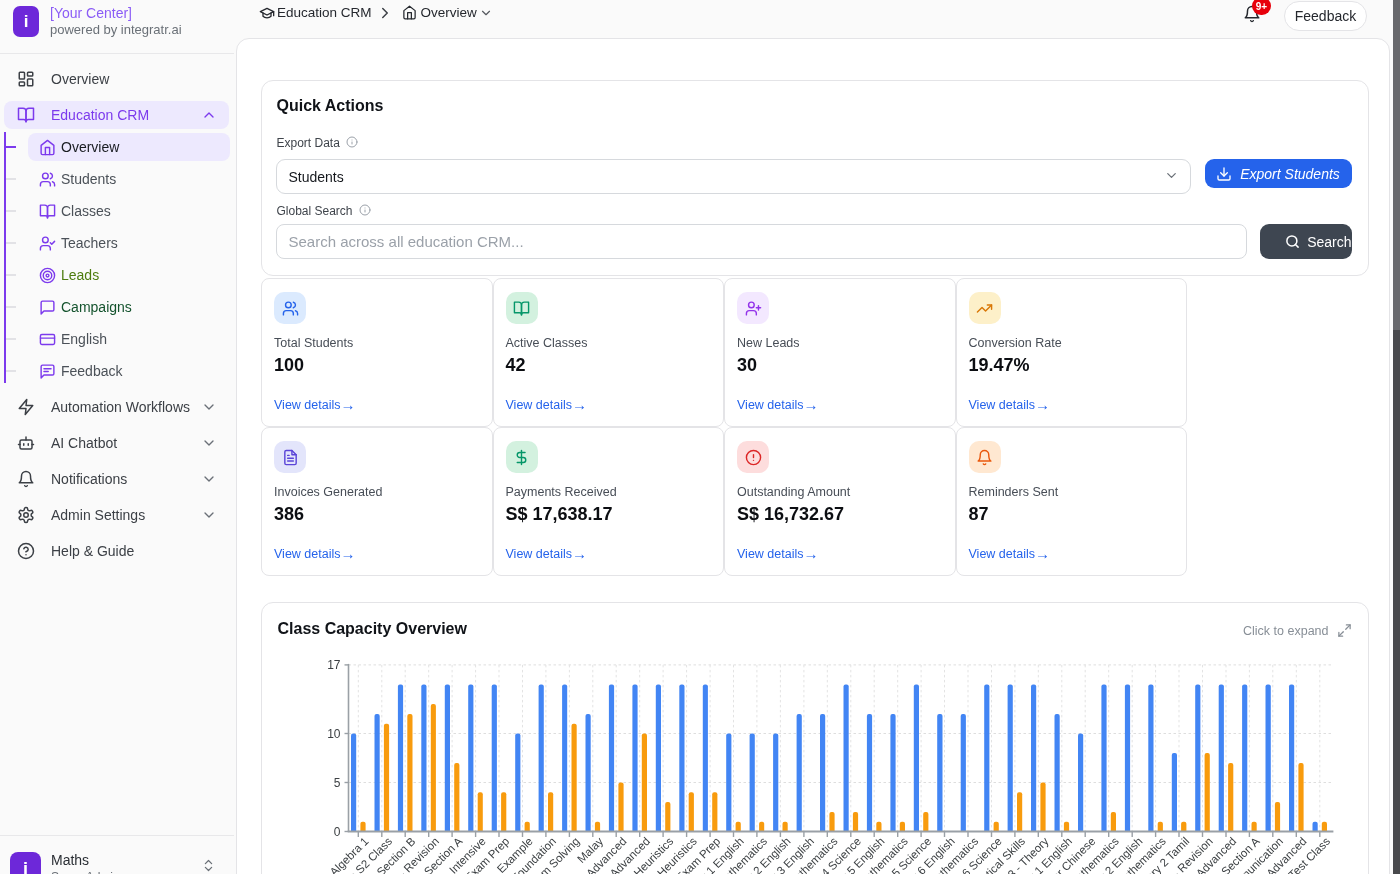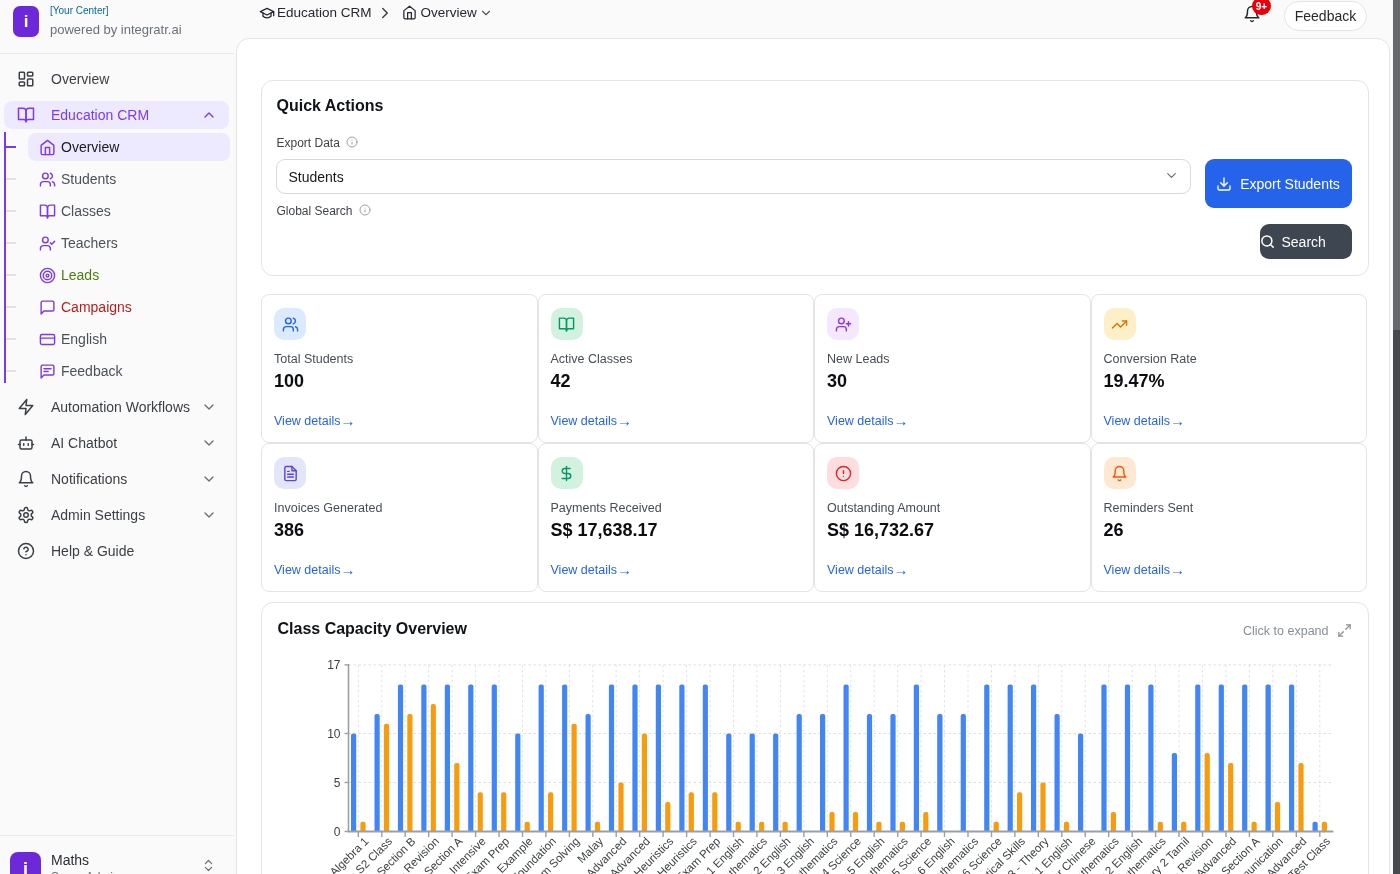--- a/index.html
+++ b/index.html
@@ -1,21 +1,21 @@
 <!DOCTYPE html>
 <html><head>
 <meta charset="utf-8">
 <style>
 * { margin:0; padding:0; box-sizing:border-box; }
 html,body { width:1400px; height:874px; overflow:hidden; font-family:"Liberation Sans",sans-serif; background:#fafafa; }
 svg.ic { display:block; }
 
 #sidebar { position:absolute; left:0; top:0; width:235px; height:874px; background:#fafafa; }
 #logo { position:absolute; left:13px; top:6px; width:26px; height:31px; border-radius:7px; background:#6d28d9; color:#fff; font-weight:bold; font-size:17px; display:flex; align-items:center; justify-content:center; }
-#brand1 { position:absolute; left:50px; top:5px; font-size:10px; color:#0369a1; font-weight:500;}
+#brand1 { position:absolute; left:50px; top:5px; font-size:14px; color:#8b5cf6; font-weight:500;}
 #brand2 { position:absolute; left:50px; top:22px; font-size:13px; color:#6a7077; }
 .sdiv { position:absolute; left:0; width:234px; height:1px; background:#e8e8ea; }
 .navitem { position:absolute; left:17px; height:20px; display:flex; align-items:center; color:#3c4046; font-size:14px; }
 .navitem .lbl { margin-left:16px; }
 .chev { position:absolute; left:201px; }
 
 .subitem { position:absolute; left:39px; height:20px; display:flex; align-items:center; color:#4b5158; font-size:14px; }
 .subitem .lbl { margin-left:5px; }
 #ecrm-bg { position:absolute; left:4px; top:101px; width:225px; height:28px; background:#ede9fe; border-radius:8px; }
 #ov-bg { position:absolute; left:28px; top:133px; width:202px; height:28px; background:#ede9fe; border-radius:8px; }
@@ -26,24 +26,24 @@
 #feedback { position:absolute; left:1284px; top:1px; width:83px; height:30px; border:1px solid #e4e4e7; border-radius:15px; background:#fff; color:#25282e; font-size:14px; display:flex; align-items:center; justify-content:center; }
 #badge { position:absolute; left:1252px; top:-3px; width:19px; height:18px; background:#e7000b; border-radius:9px; color:#fff; font-size:10px; font-weight:bold; display:flex; align-items:center; justify-content:center; }
 
 #main { position:absolute; left:236px; top:38px; width:1154px; height:1100px; background:#fff; border:1px solid #e4e4e7; border-radius:13px; }
 .card { position:absolute; background:#fff; border:1px solid #e4e4e7; border-radius:12px; }
 #qa { left:23.5px; top:17px; width:1108px; height:196px;margin-top:24px; }
 #qa h2 { position:absolute; left:15px; top:16px; font-size:16px; color:#101318; }
 .flabel { position:absolute; left:15px; font-size:12px; color:#3f444b; display:flex; gap:6px;}
 .select { position:absolute; left:14px; top:78px; width:915px; height:35px; border:1px solid #d6d9dd; border-radius:9px; display:flex; align-items:center; font-size:14px; color:#15181d; padding-left:12px; }
 .input  { position:absolute; left:14px; top:143px; width:971px; height:35px; border:1px solid #d6d9dd; border-radius:8px; display:flex; align-items:center; font-size:15px; color:#9ba1a9; padding-left:12px; }
-#btn-export { position:absolute; left:943px; top:78px; width:147px; height:49px; background:#2563eb; border-radius:9px; color:#fff; font-size:14px; display:flex; align-items:center; justify-content:center; gap:8px; }
-#btn-search { position:absolute; left:998px; top:143px; width:92px; height:35px; background:#3e4651; border-radius:9px; color:#fff; font-size:14px; display:flex; align-items:center; justify-content:flex-start; gap:7px; }
-
-#stats { position:absolute; left:24px; top:255px; width:1106px; display:grid; grid-template-columns:repeat(4,1fr); grid-template-rows:149px 149px; gap:0;text-align:center; }
+#btn-export { position:absolute; left:943px; top:78px; width:147px; height:29px; background:#2563eb; border-radius:9px; color:#fff; font-size:14px; display:flex; align-items:center; justify-content:center; gap:8px;font-style:italic; }
+#btn-search { position:absolute; left:998px; top:143px; width:92px; height:35px; background:#3e4651; border-radius:9px; color:#fff; font-size:14px; display:flex; align-items:center; justify-content:flex-end; gap:7px; }
+
+#stats { position:absolute; left:24px; top:239px; width:926px; display:grid; grid-template-columns:repeat(4,1fr); grid-template-rows:149px 149px; gap:0;text-align:center; }
 .stat { background:#fff; border:1px solid #e4e4e7; border-radius:8px; position:relative; }
 .stat .iconbox { position:absolute; left:12px; top:13px; width:32px; height:32px; border-radius:10px; display:flex; align-items:center; justify-content:center; }
 .stat .slabel { position:absolute; left:12px; top:57px; font-size:12.5px; color:#474d56; }
 .stat .sval { position:absolute; left:12px; top:76px; font-size:18px; font-weight:bold; color:#0c0e12; }
 .stat .view { position:absolute; left:12px; top:119px; font-size:12.5px; color:#2563eb; }
 
 #chartcard { left:23.5px; top:563px; width:1108px; height:420px; }
 #chartcard h2 { position:absolute; left:16px; top:17px; font-size:16px; color:#101318; }
 #expand { position:absolute; right:16px; top:20px; font-size:12.5px; color:#878e96; display:flex; align-items:center; gap:8px; }
 
@@ -119,21 +119,21 @@
 <div class="tick" style="top:274px;background:#e2e2e6"></div>
 <div class="subitem" style="top:265px;color:#4d7c0f">
       <svg class="ic" width="17" height="17" viewBox="0 0 24 24" fill="none" stroke="#7c3aed" stroke-width="2" stroke-linecap="round" stroke-linejoin="round">
         <circle cx="12" cy="12" r="10"></circle>
         <circle cx="12" cy="12" r="6"></circle>
         <circle cx="12" cy="12" r="2"></circle>
       </svg>
       <span class="lbl">Leads</span>
     </div>
 <div class="tick" style="top:306px;background:#e2e2e6"></div>
-<div class="subitem" style="top:297px;color:#b91c1c">
+<div class="subitem" style="top:297px;color:#14532d">
       <svg class="ic" width="17" height="17" viewBox="0 0 24 24" fill="none" stroke="#7c3aed" stroke-width="2" stroke-linecap="round" stroke-linejoin="round">
         <path d="M21 15a2 2 0 0 1-2 2H7l-4 4V5a2 2 0 0 1 2-2h14a2 2 0 0 1 2 2z"></path>
       </svg>
       <span class="lbl">Campaigns</span>
     </div>
 <div class="tick" style="top:338px;background:#e2e2e6"></div>
 <div class="subitem" style="top:329px;color:#4b5158">
       <svg class="ic" width="17" height="17" viewBox="0 0 24 24" fill="none" stroke="#7c3aed" stroke-width="2" stroke-linecap="round" stroke-linejoin="round">
         <rect x="2" y="5" width="20" height="14" rx="2"></rect>
         <line x1="2" y1="10" x2="22" y2="10"></line>
@@ -270,20 +270,21 @@
     <div id="btn-export"><svg class="ic" width="16" height="16" viewBox="0 0 24 24" fill="none" stroke="#fff" stroke-width="2" stroke-linecap="round" stroke-linejoin="round">
           <path d="M21 15v4a2 2 0 0 1-2 2H5a2 2 0 0 1-2-2v-4"></path>
           <polyline points="7 10 12 15 17 10"></polyline>
           <line x1="12" y1="15" x2="12" y2="3"></line>
         </svg>Export Students</div>
     <div class="flabel" style="top:123px">Global Search <svg class="ic" width="12" height="12" viewBox="0 0 24 24" fill="none" stroke="#9ba1a9" stroke-width="2" stroke-linecap="round" stroke-linejoin="round">
           <circle cx="12" cy="12" r="10"></circle>
           <path d="M12 16v-4"></path>
           <path d="M12 8h.01"></path>
         </svg></div>
+    <div class="input">Search across all education CRM...</div>
     <div id="btn-search"><svg class="ic" width="15" height="15" viewBox="0 0 24 24" fill="none" stroke="#fff" stroke-width="2.4" stroke-linecap="round" stroke-linejoin="round">
           <circle cx="11" cy="11" r="8"></circle>
           <line x1="21" y1="21" x2="16.65" y2="16.65"></line>
         </svg>Search</div>
   </div>
   <div id="stats">
       <div class="stat">
         <div class="iconbox" style="background:#dbeafe">
           <svg class="ic" width="17" height="17" viewBox="0 0 24 24" fill="none" stroke="#2563eb" stroke-width="2" stroke-linecap="round" stroke-linejoin="round">
             <path d="M16 21v-2a4 4 0 0 0-4-4H6a4 4 0 0 0-4 4v2"></path>
@@ -369,21 +370,21 @@
         <div class="view">View details<span style="position:absolute;left:66.5px;top:-2.5px;font-size:15px">→</span></div>
       </div>
 <div class="stat">
         <div class="iconbox" style="background:#ffe8d1">
           <svg class="ic" width="17" height="17" viewBox="0 0 24 24" fill="none" stroke="#ea580c" stroke-width="2" stroke-linecap="round" stroke-linejoin="round">
             <path d="M6 8a6 6 0 0 1 12 0c0 7 3 9 3 9H3s3-2 3-9"></path>
             <path d="M10.3 21a1.94 1.94 0 0 0 3.4 0"></path>
           </svg>
         </div>
         <div class="slabel">Reminders Sent</div>
-        <div class="sval">26</div>
+        <div class="sval">87</div>
         <div class="view">View details<span style="position:absolute;left:66.5px;top:-2.5px;font-size:15px">→</span></div>
       </div>
     </div>
   <div class="card" id="chartcard">
     <h2>Class Capacity Overview</h2>
     <div id="expand">Click to expand <svg class="ic" width="15" height="15" viewBox="0 0 24 24" fill="none" stroke="#878e96" stroke-width="2" stroke-linecap="round" stroke-linejoin="round">
           <polyline points="15 3 21 3 21 9"></polyline>
           <polyline points="9 21 3 21 3 15"></polyline>
           <line x1="21" y1="3" x2="14" y2="10"></line>
           <line x1="3" y1="21" x2="10" y2="14"></line>

